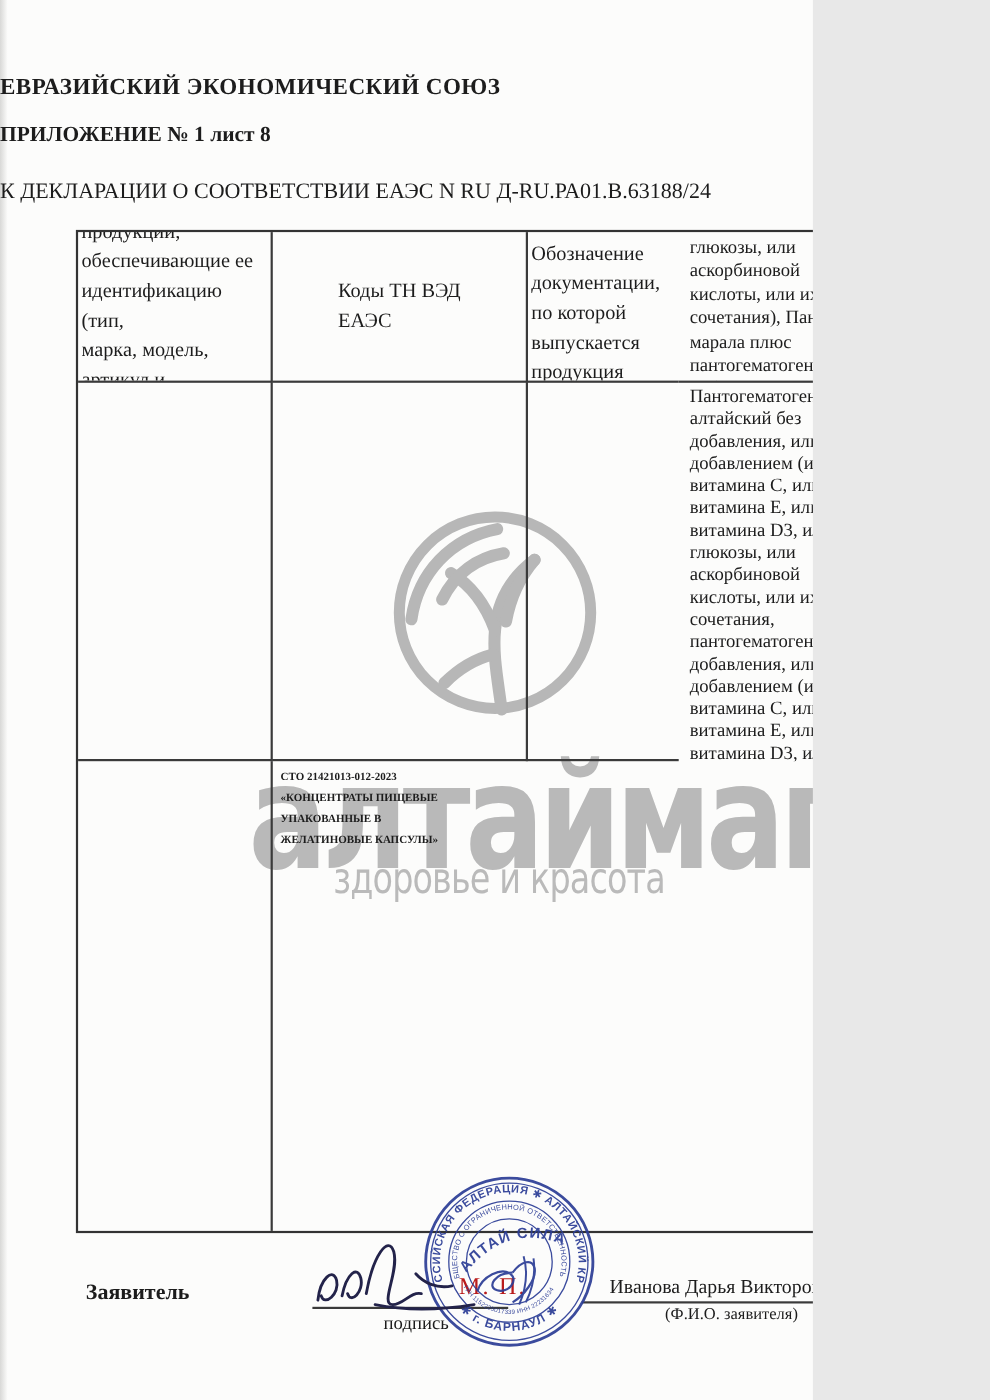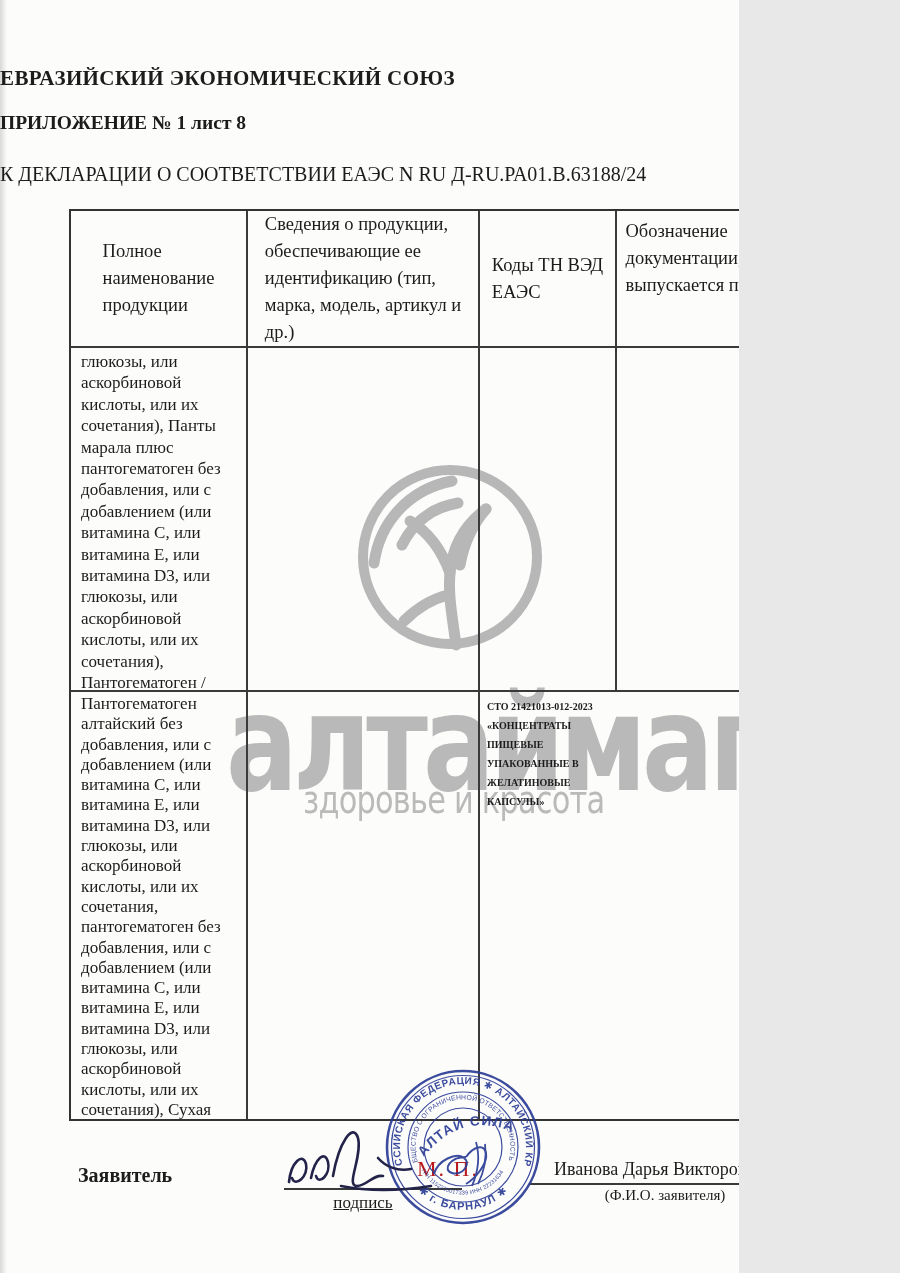--- a/index.html
+++ b/index.html
@@ -47,21 +47,21 @@
     display:flex; align-items:center; justify-content:center; padding:0 3px; }
   .hcell.topalign { align-items:flex-start; padding-top:7px; }
   .body1 { font-size:17px; line-height:21.4px; padding:3px 4px 0 10px; }
   .body2 { font-size:17px; line-height:20.3px; padding:2px 4px 0 10px; }
   .code  { font-size:18px; padding:3px 2px 0 8px; }
   .docs  { font-size:10px; line-height:19px; font-weight:bold; padding:5px 4px 0 7px; }
 
   
   .applicant { position:absolute; left:78px; top:1164px; font-size:20px; font-weight:bold; z-index:3; }
   .sig-line  { position:absolute; left:284px; top:1188px; width:178px; height:2px; background:#3a3a3a; z-index:3; }
-  .sig-caption { position:absolute; left:318px; top:1193px; width:90px; text-align:center; font-size:17px; z-index:3;text-decoration:underline; }
+  .sig-caption { position:absolute; left:318px; top:1193px; width:90px; text-align:right; font-size:17px; z-index:3; }
   .mp { position:absolute; left:417px; top:1156px; font-size:22px; letter-spacing:2px; color:#b91c1c; z-index:3; }
   .name-line { position:absolute; left:529px; top:1183px; width:299px; height:2px; background:#3a3a3a; z-index:3; }
   .name { position:absolute; left:533px; top:1159px; width:252px; text-align:center; font-size:18px; z-index:3; }
   .name-caption { position:absolute; left:558px; top:1187px; width:214px; text-align:center; font-size:15px; z-index:3; }
 
   .sig-ink { position:absolute; left:281px; top:1116px; z-index:6; }
   .stamp   { position:absolute; left:378px; top:1062px; z-index:5; opacity:.92; }
 </style>
 </head>
 <body>
@@ -85,23 +85,20 @@
       <path d="M 96 136 C 80 140 64 150 52 162"></path>
       <path d="M 134 50 C 122 64 112 84 108 106"></path>
     </g>
   </svg>
 
   <div class="wm-brand">алтаймаг</div>
   <div class="wm-tagline">здоровье и красота</div>
 
   <div class="ptable">
 
-    <div class="cell hcell br bb">Полное
-наименование
-продукции</div>
     <div class="cell hcell br bb">Сведения о продукции,
 обеспечивающие ее
 идентификацию (тип,
 марка, модель, артикул и
 др.)</div>
     <div class="cell hcell br bb">Коды ТН ВЭД
 ЕАЭС</div>
     <div class="cell hcell topalign bb">Обозначение
 документации, по которой
 выпускается продукция</div>

